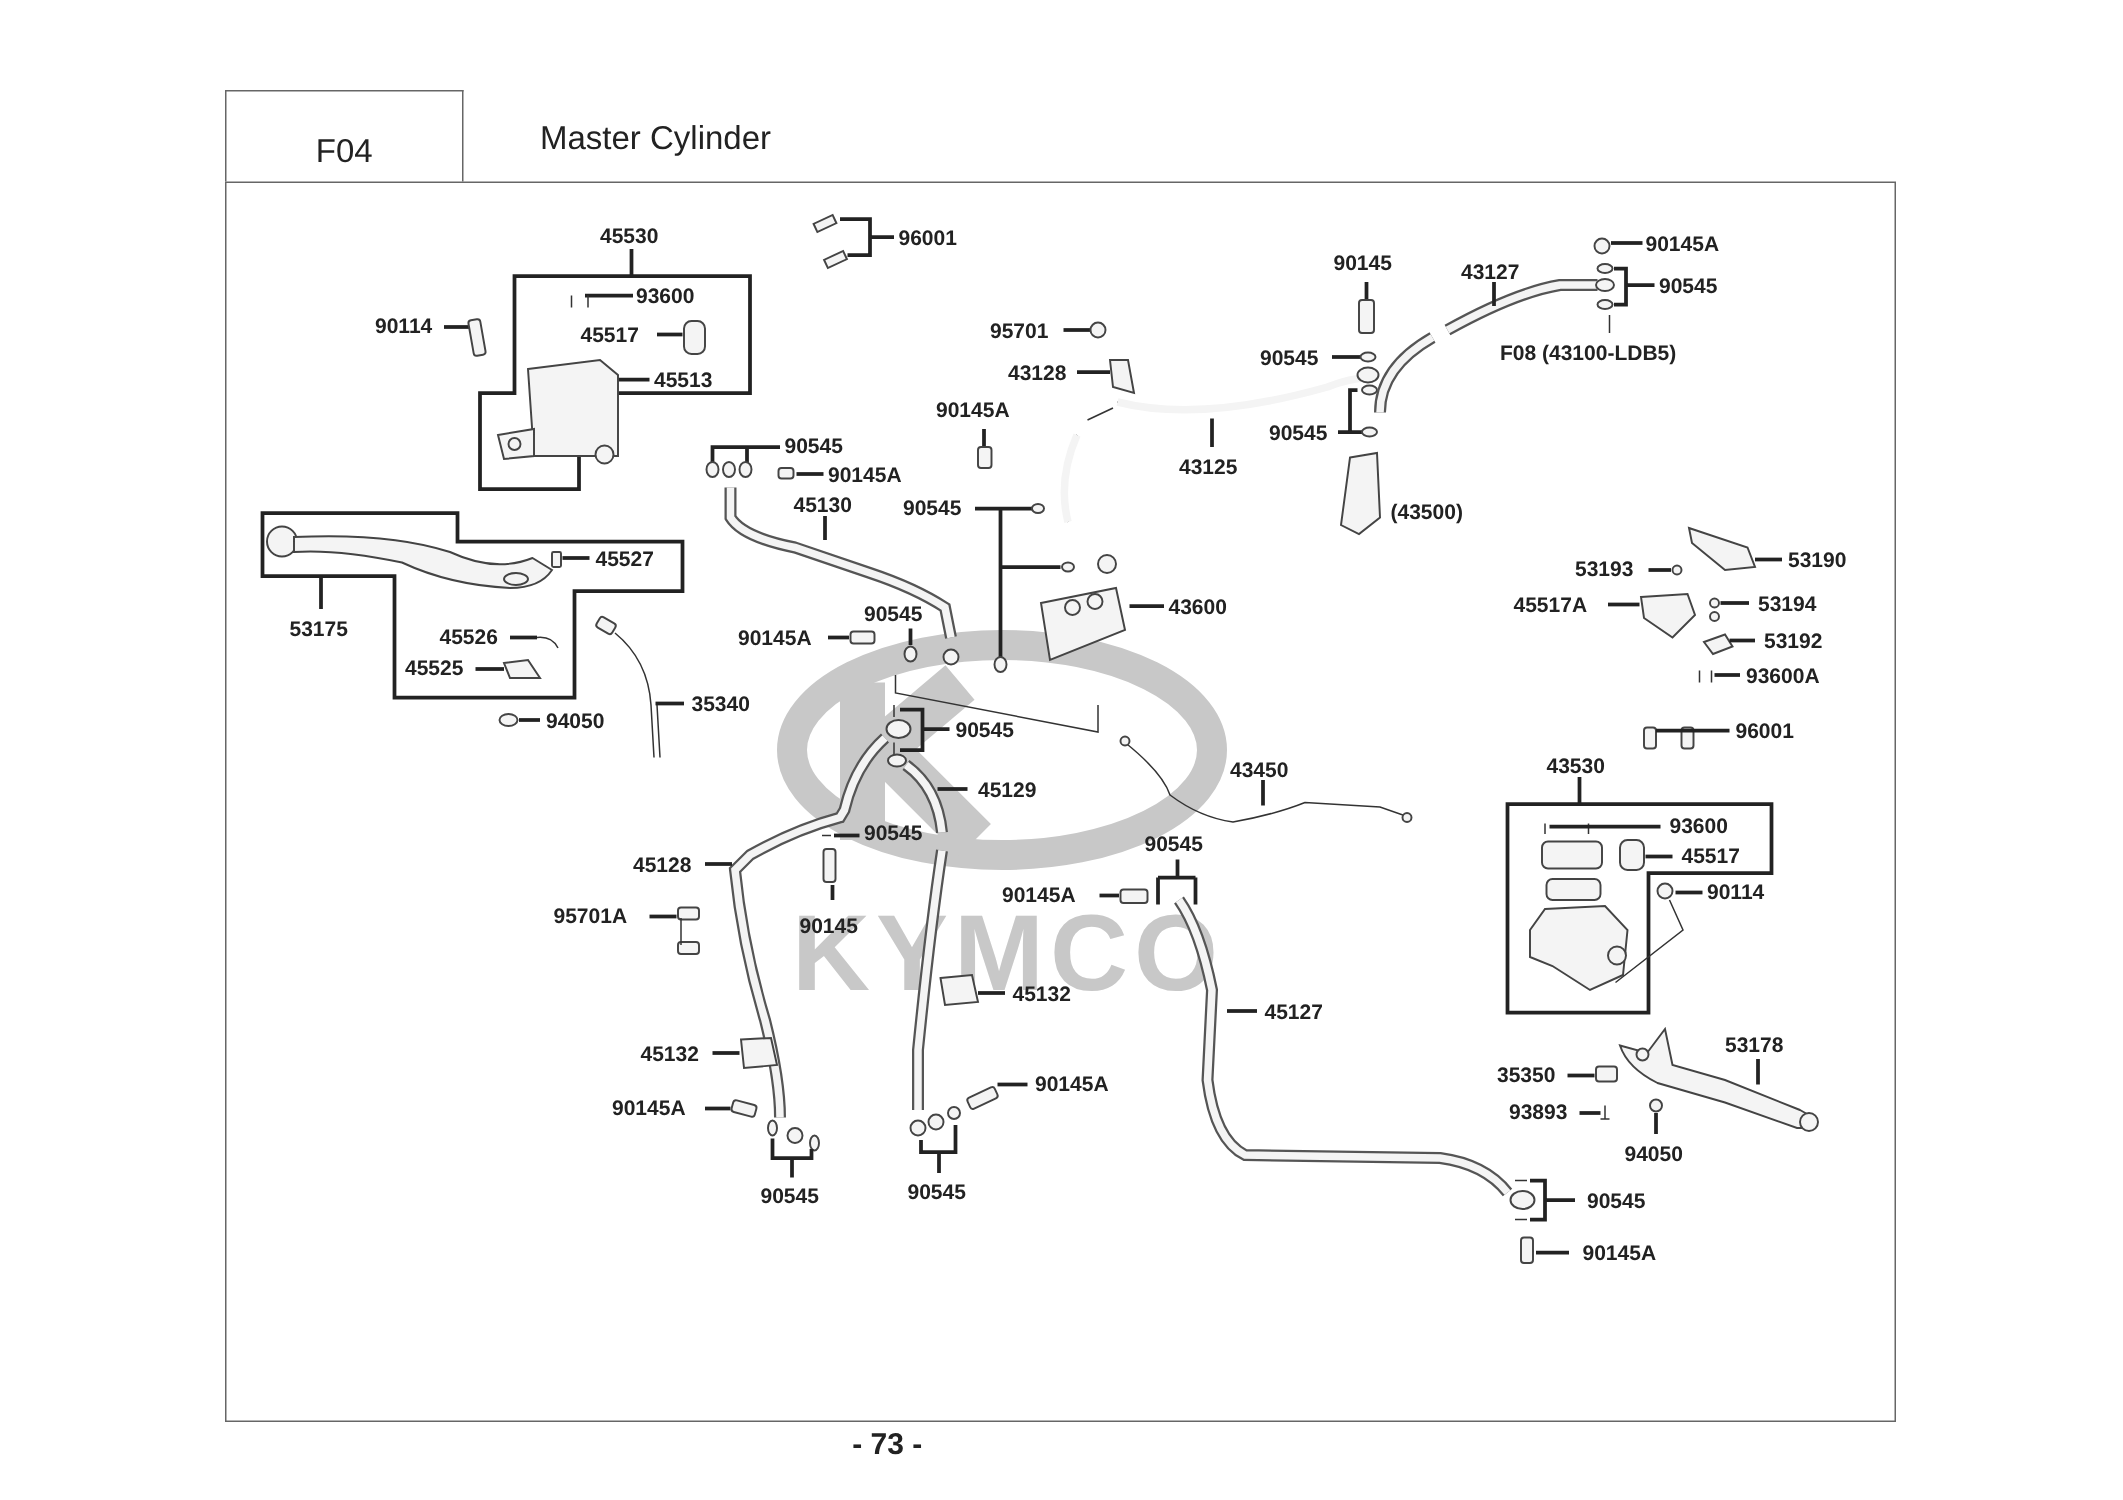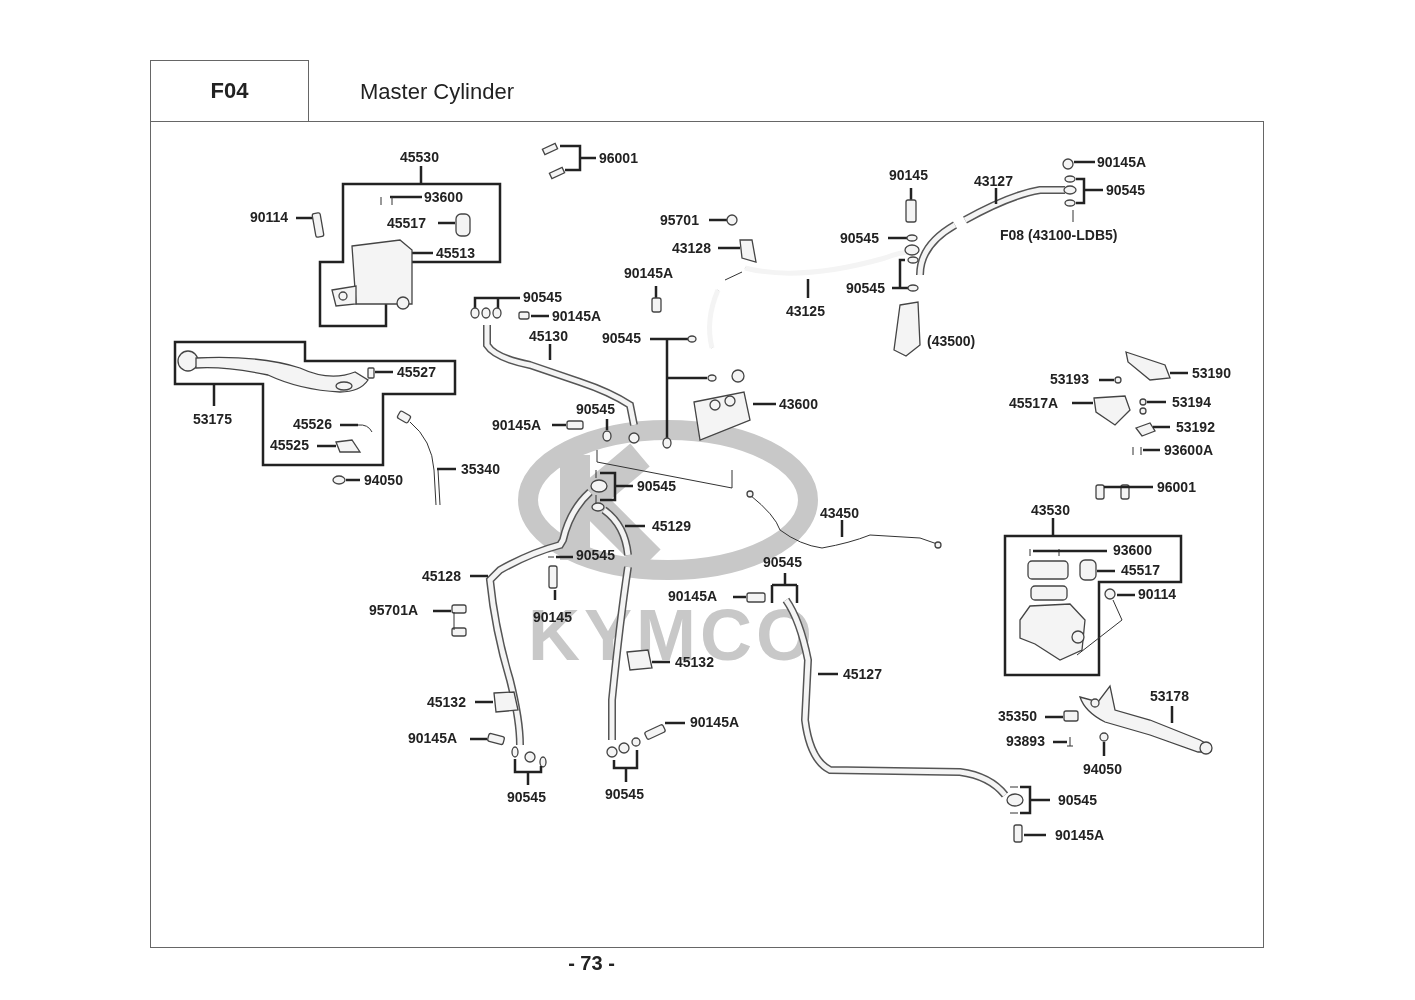--- a/index.html
+++ b/index.html
@@ -1,18 +1,18 @@
 <!DOCTYPE html>
 <html><head>
 <meta charset="utf-8">
 <style>
   html,body{margin:0;padding:0;background:#fff;}
   body{width:1415px;height:1000px;position:relative;overflow:hidden;font-family:"Liberation Sans",sans-serif;color:#222;}
   .hdr-code-box{position:absolute;left:150px;top:60px;width:159px;height:61px;border:1.5px solid #666;border-bottom:none;box-sizing:border-box;}
-  .hdr-code{position:absolute;left:150px;top:78px;width:159px;text-align:center;font-weight:bold;font-size:22px;}
+  .hdr-code{position:absolute;left:150px;top:88px;width:159px;text-align:center;font-weight:normal;font-size:22px;}
   .hdr-title{position:absolute;left:360px;top:79px;font-weight:normal;font-size:22px;}
   .frame{position:absolute;left:150px;top:121px;width:1114px;height:827px;border:1.5px solid #666;box-sizing:border-box;}
   .page-no{position:absolute;left:0;width:1183px;top:952px;text-align:center;font-weight:bold;font-size:20px;}
   svg.diagram{position:absolute;left:0;top:0;}
   .lbl{font-family:"Liberation Sans",sans-serif;font-weight:bold;font-size:14px;fill:#222;}
   .wm-text{font-family:"Liberation Sans",sans-serif;font-weight:bold;font-size:72px;fill:#c8c8c8;letter-spacing:4px;}
   .ln{stroke:#222;stroke-width:2.5;fill:none;}
   .box{stroke:#222;stroke-width:2.5;fill:none;}
   .part{stroke:#444;stroke-width:1.3;fill:#f4f4f4;}
   .hose{stroke:#444;stroke-width:1.3;fill:none;}

